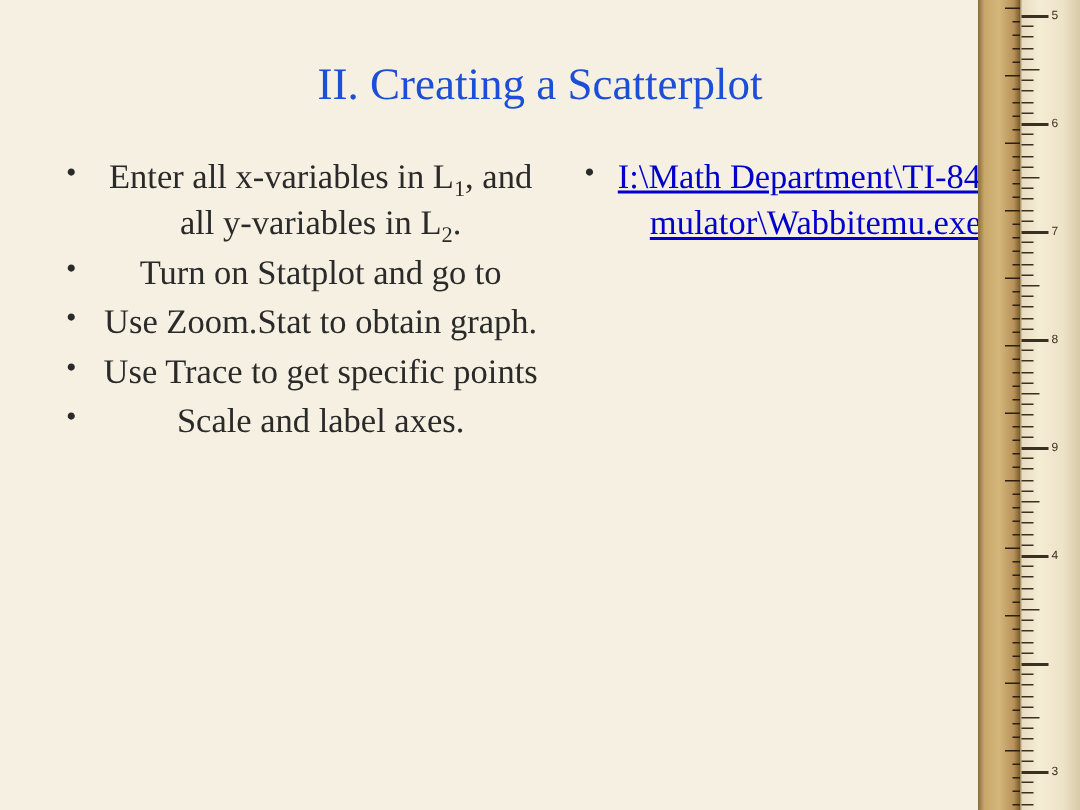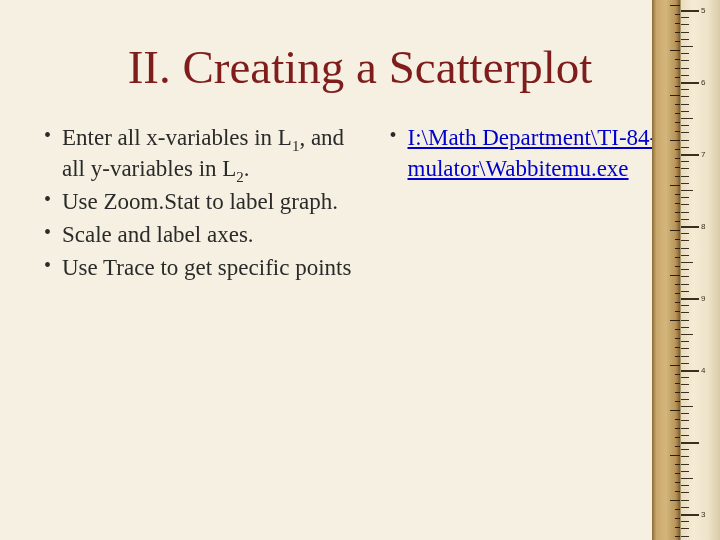--- a/index.html
+++ b/index.html
@@ -11,39 +11,40 @@
       position: relative;
       overflow: hidden;
     }
     .slide {
       width: 100%;
       height: 100%;
       padding: 30px 40px 30px 40px;
       position: relative;
     }
     .title {
-      font-size: 47px;
-      color: #7f1d1d;
+      font-size: 30px;
+      color: #1d4ed8;
       text-align: center;
       margin-bottom: 28px;
       margin-top: 10px;
       font-weight: normal;
       font-family: 'Times New Roman', serif;
     }
     .columns {
       display: flex;
       gap: 20px;
     }
     .col {
       flex: 1;
     }
     .col-left { flex: 1.05; }
     .col-right { flex: 0.95; }
     ul {
       list-style: none;
+      text-align: center;
     }
     li.bullet {
       font-size: 23px;
       color: #2a2a2a;
       line-height: 1.35;
       margin-bottom: 2px;
       padding-left: 22px;
       position: relative;
       font-family: 'Times New Roman', serif;
     }
@@ -116,23 +117,24 @@
 <body>
 
 <div class="slide">
   <h1 class="title">II. Creating a Scatterplot</h1>
   <div class="columns">
     <div class="col col-left">
       <ul>
         <li class="bullet">
           <span>Enter all x-variables in L</span><sub>1</sub><span>, and all y-variables in L</span><sub>2</sub><span>.</span>
         </li>
-        <li class="bullet"><span>Use Zoom.Stat to label graph.</span></li>
+        <li class="bullet"><span>Turn on Statplot and go to</span></li>
+        <li class="bullet"><span>Use Zoom.Stat to obtain graph.</span></li>
+        <li class="bullet"><span>Use Trace to get specific points</span></li>
         <li class="bullet"><span>Scale and label axes.</span></li>
-        <li class="bullet"><span>Use Trace to get specific points</span></li>
       </ul>
     </div>
     <div class="col col-right">
       <ul>
         <li class="bullet">
           <span class="link">I:\Math Department\TI-84-Emulator\Wabbitemu.exe</span>
         </li>
       </ul>
     </div>
   </div>

